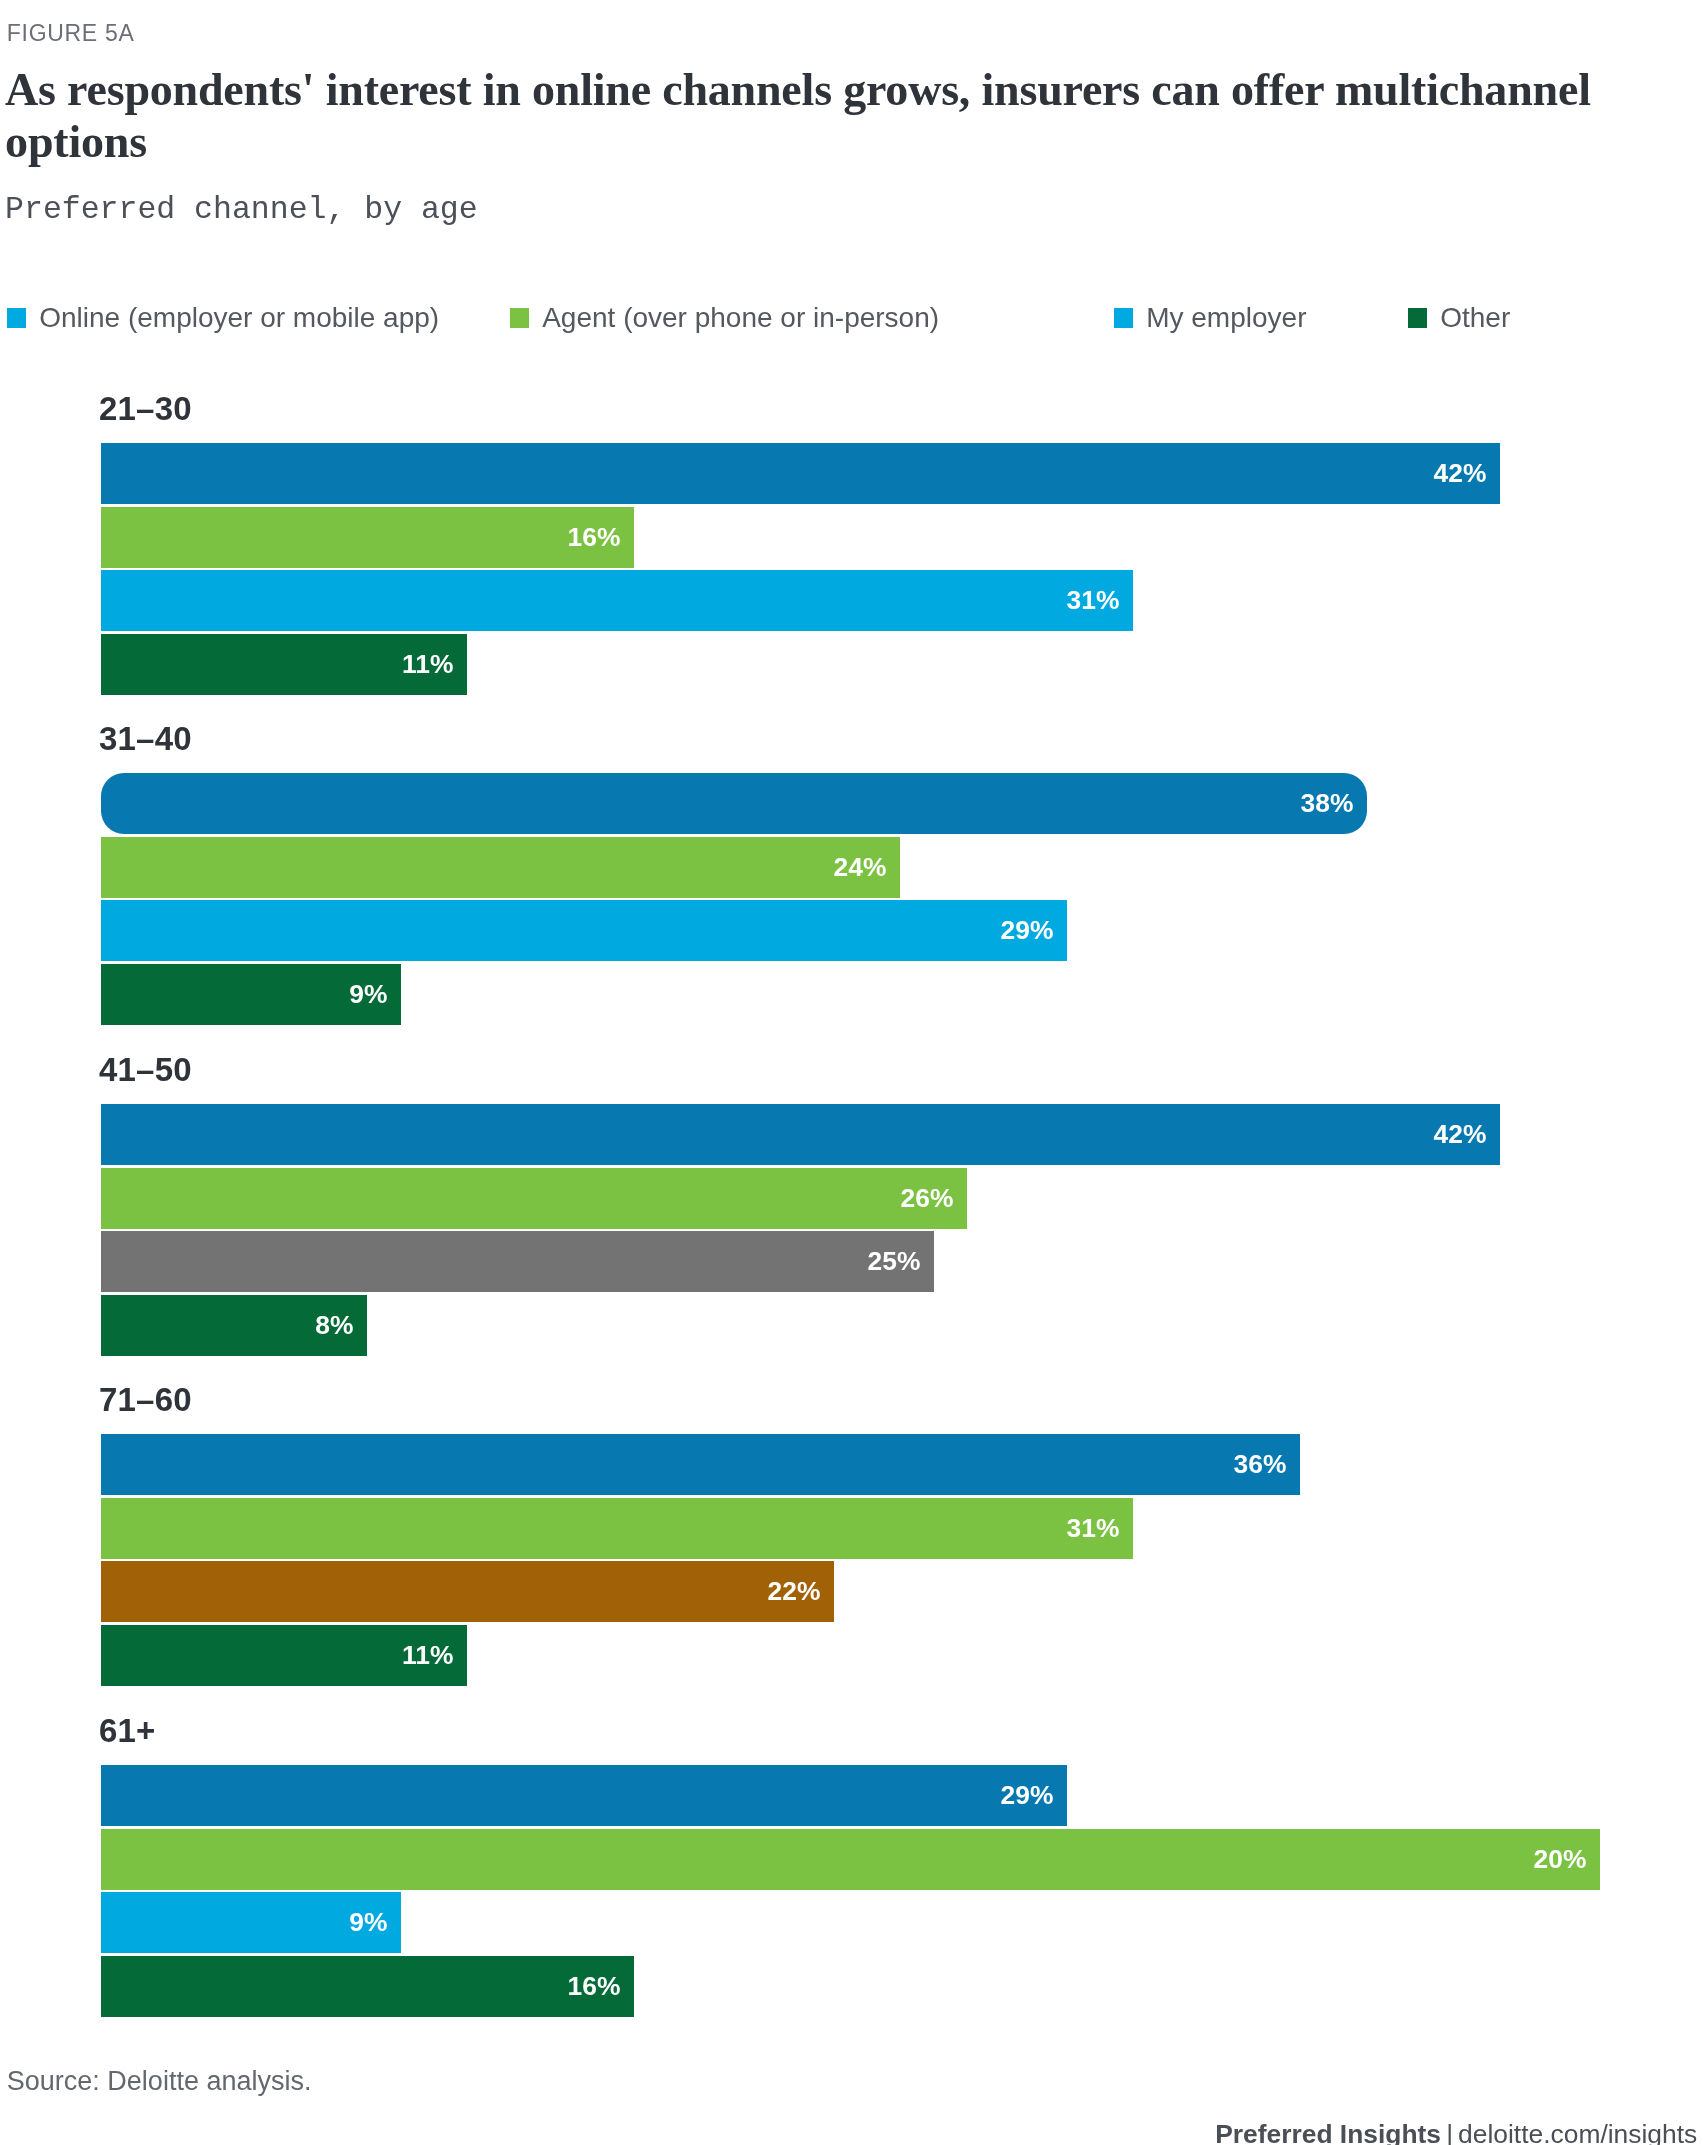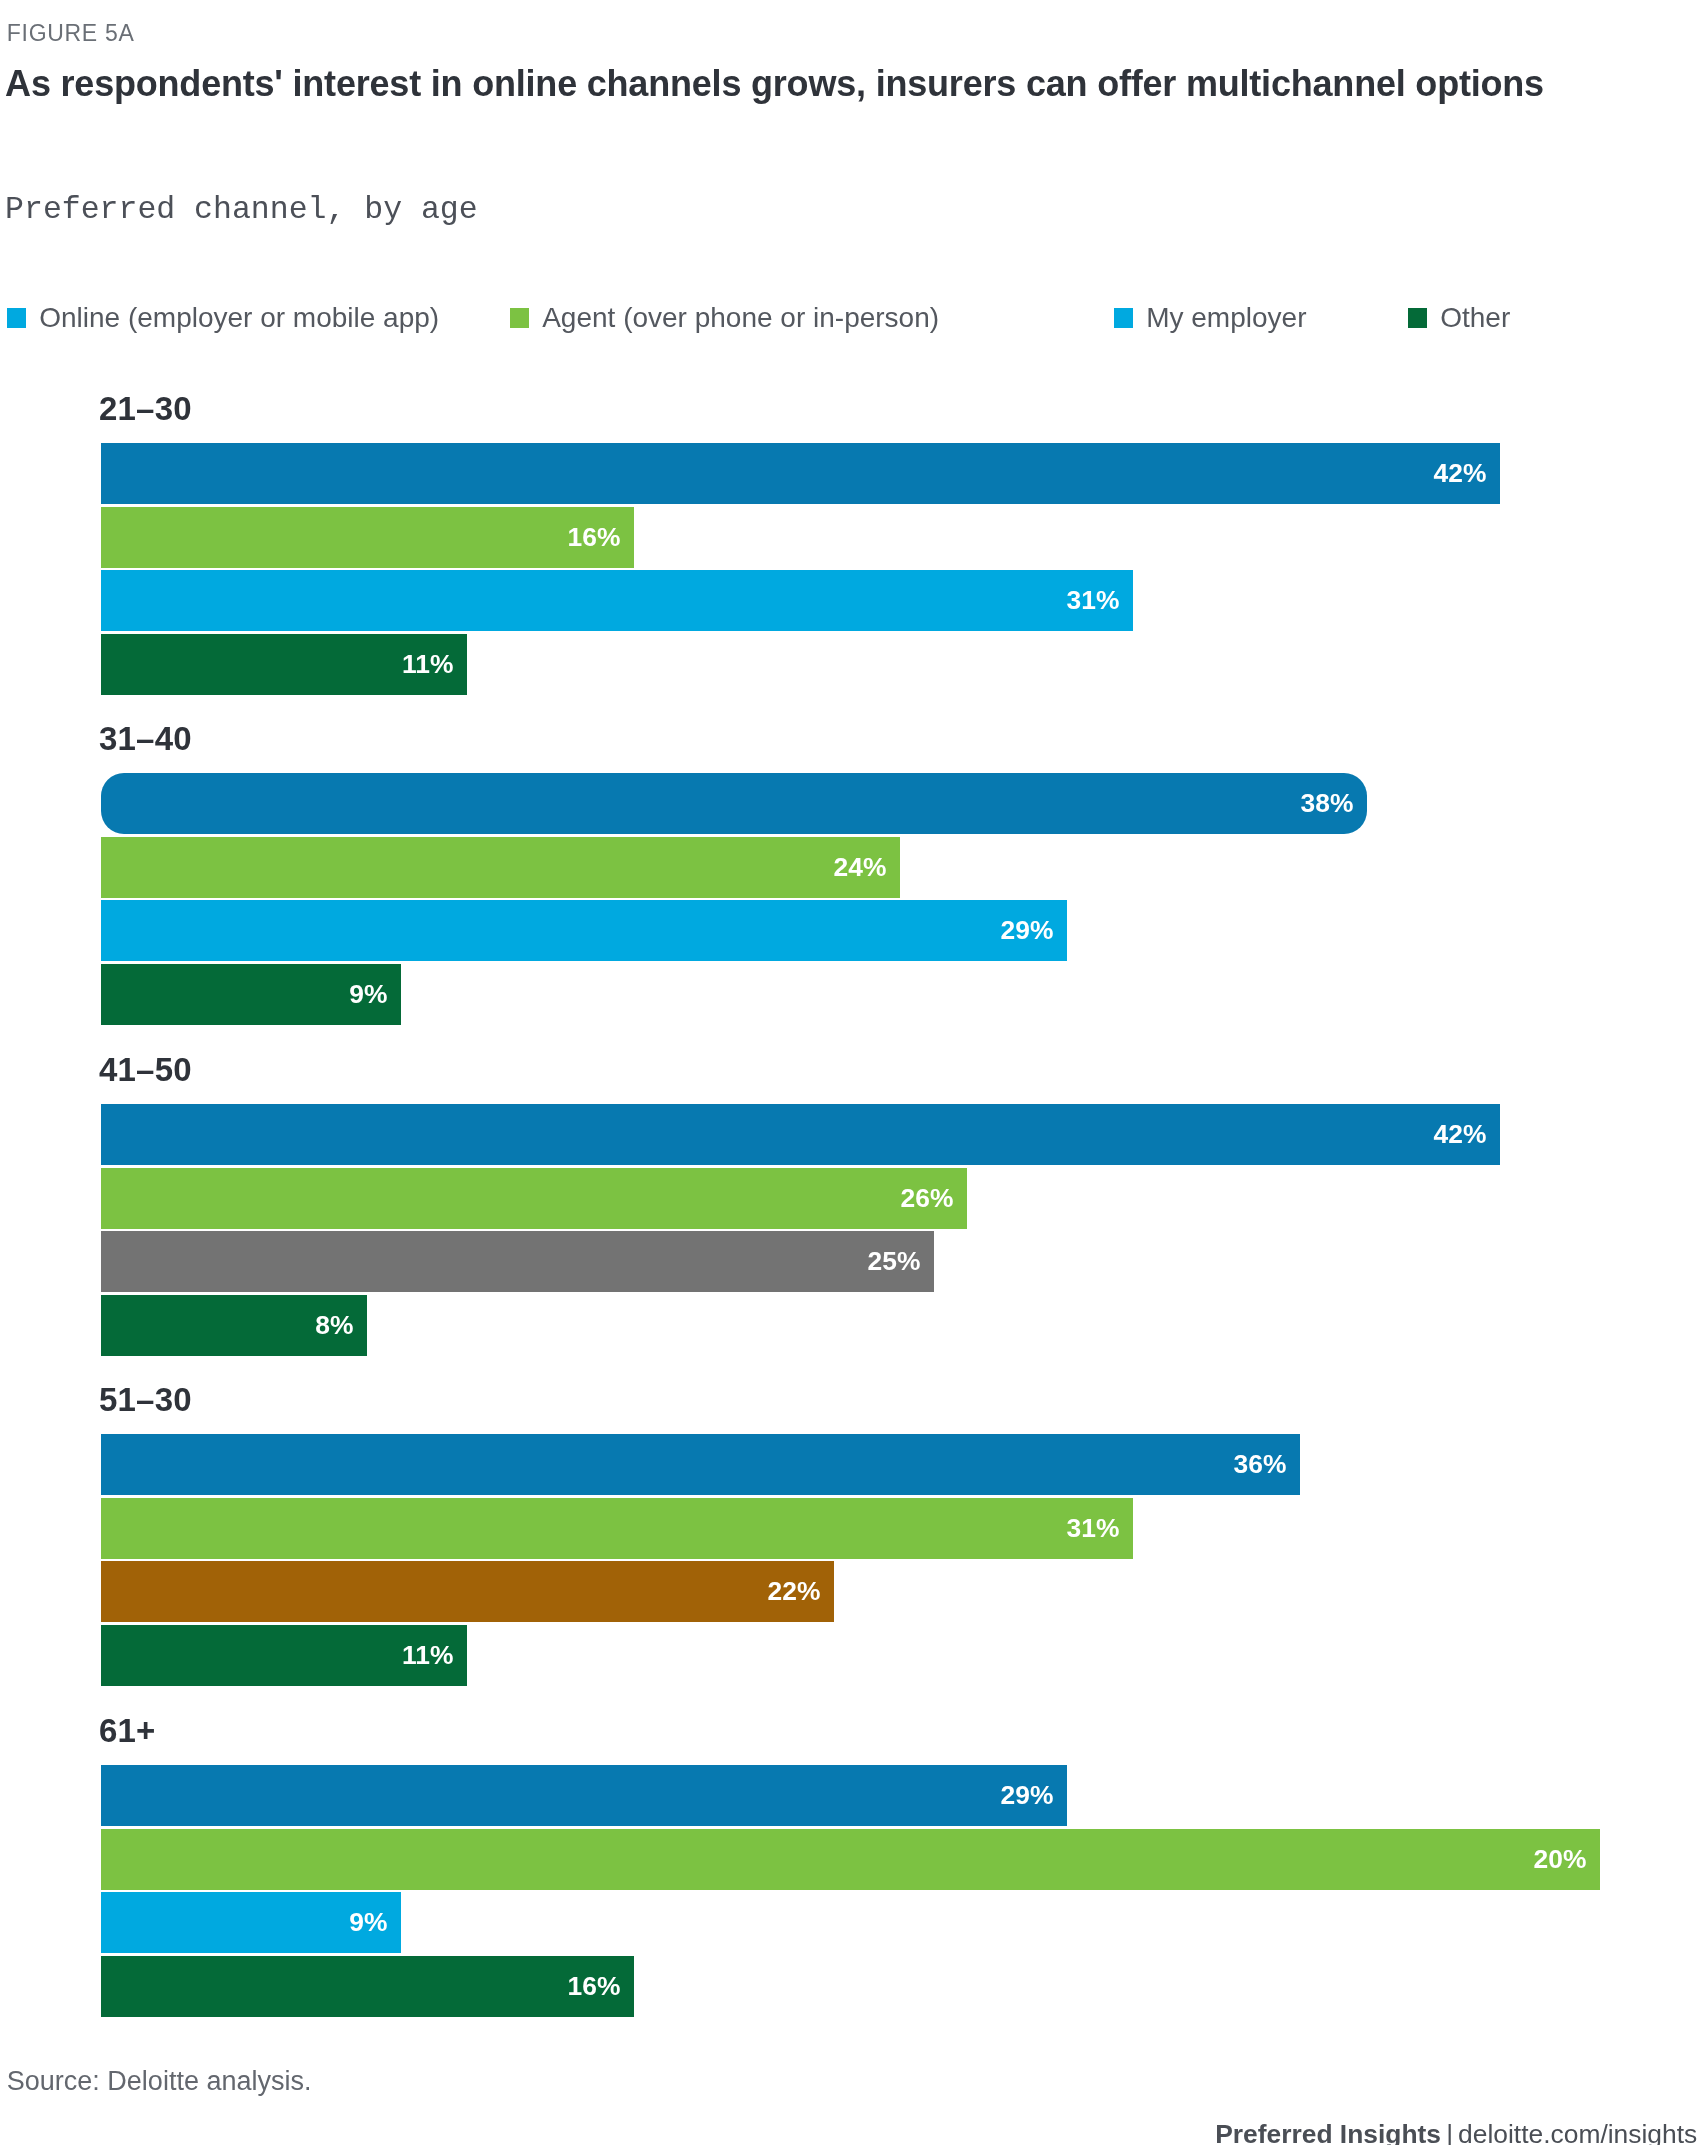--- a/index.html
+++ b/index.html
@@ -31,25 +31,26 @@
     font-size: 23px;
     letter-spacing: 0.7px;
     color: #6a6f76;
     font-weight: 400;
   }
   .title {
     position: absolute;
     left: 5.1px;
     top: 49px;
     width: 1670px;
-    font-size: 36px;
+    font-size: 46px;
     line-height: 1.12;
     font-weight: 700;
     color: #2f333a;
     letter-spacing: -0.2px;
+    font-family: Liberation Serif, serif;
   }
   .subtitle {
     position: absolute;
     left: 5.1px;
     top: 177px;
     font-size: 31.5px;
     font-weight: 400;
     color: #4c5058;
     font-family: Liberation Mono, monospace;
   }
@@ -258,21 +259,21 @@
             </div>
           </div>
           <div class="bar-row">
             <div class="bar" style="width: 266px; background: rgb(4, 106, 56);">
               <span class="bar-value">8%</span>
             </div>
           </div>
         </div>
       </div>
       <div class="group" style="top: 991px;">
-        <div class="group-label">51–30</div>
+        <div class="group-label">71–60</div>
         <div class="bars">
           <div class="bar-row">
             <div class="bar" style="width: 1199px; background: rgb(7, 121, 176);">
               <span class="bar-value">36%</span>
             </div>
           </div>
           <div class="bar-row">
             <div class="bar" style="width: 1032px; background: rgb(124, 194, 66);">
               <span class="bar-value">31%</span>
             </div>

